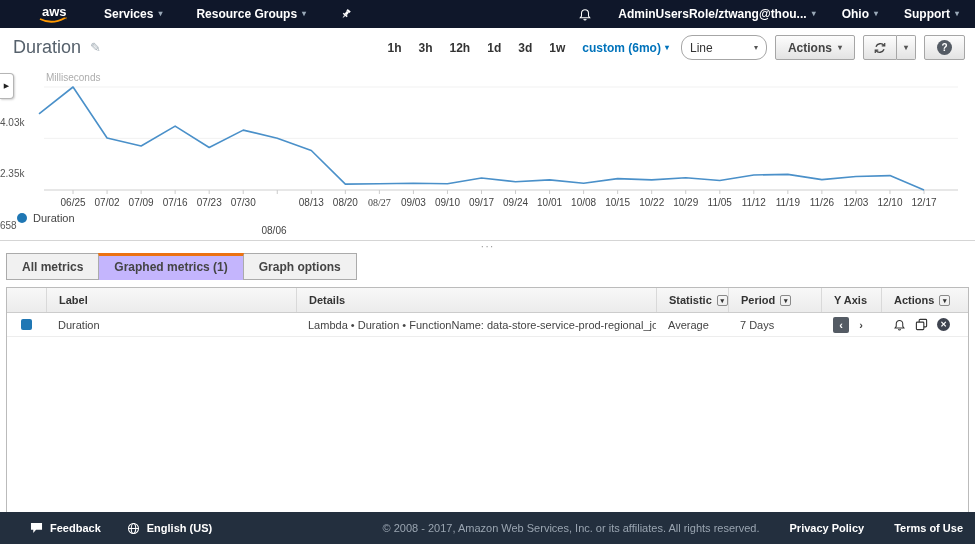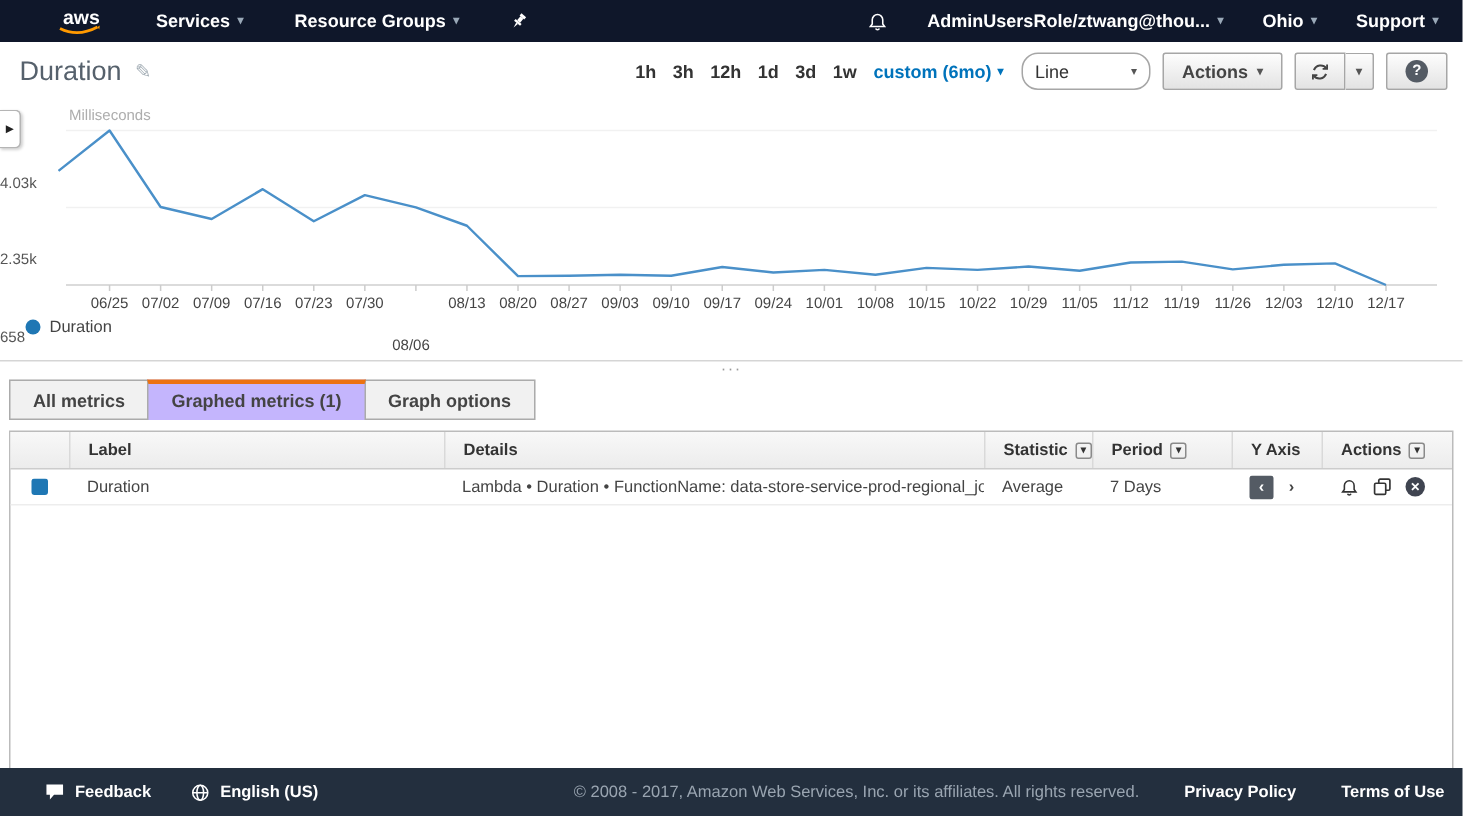--- a/index.html
+++ b/index.html
@@ -15,21 +15,21 @@
   .nav-link { font-size:12px; font-weight:bold; color:#fff; display:flex; align-items:center;
               gap:5px; cursor:pointer; white-space:nowrap; }
   .caret { font-size:8px; color:#9aa9b8; line-height:1; }
   .nav-right { margin-left:auto; display:flex; align-items:center; gap:26px; margin-right:16px; }
   .icon-btn { display:flex; align-items:center; cursor:pointer; color:#fff; }
   
   .page-title { position:absolute; left:13px; top:37px; font-size:18px; font-weight:400;
                 color:#56616c; display:flex; align-items:center; gap:9px; }
   .pencil { font-size:13px; color:#a3adb5; cursor:pointer; }
   .controls { position:absolute; top:35px; right:10px; display:flex; align-items:center; gap:8px; }
-  .ranges { display:flex; gap:11px; font-size:12px; font-weight:bold; color:#333; margin-right:4px;
+  .ranges { display:flex; gap:17px; font-size:12px; font-weight:bold; color:#333; margin-right:4px;
             align-items:center; }
   .range-item { cursor:pointer; }
   .custom-range { color:#0073bb; display:flex; align-items:center; gap:4px; cursor:pointer;text-align:right; }
   .custom-range .caret { color:#0073bb; }
   .select-box { width:86px; height:25px; border:1px solid #a6a6a6; border-radius:11px; background:#fff;
                 display:flex; align-items:center; justify-content:space-between; font-size:12px;
                 color:#333; padding:0 8px; cursor:pointer; }
   .select-box .caret { color:#555; }
   .btn { height:25px; border:1px solid #a6a6a6; border-radius:2px;
          background:linear-gradient(#fdfdfd,#e3e3e3); font-size:12px; font-weight:bold; color:#444;
@@ -235,21 +235,21 @@
   <div id="x-labels">
       <span class="x-label" style="left: 53.0385px;">06/25</span>
       <span class="x-label" style="left: 87.0769px;">07/02</span>
       <span class="x-label" style="left: 121.115px;">07/09</span>
       <span class="x-label" style="left: 155.154px;">07/16</span>
       <span class="x-label" style="left: 189.192px;">07/23</span>
       <span class="x-label" style="left: 223.231px;">07/30</span>
       <span class="x-label" style="left: 254px; margin-top: 28px;">08/06</span>
       <span class="x-label" style="left: 291.308px;">08/13</span>
       <span class="x-label" style="left: 325.346px;">08/20</span>
-      <span class="x-label" style="left: 359.385px;">08/27</span>
+      <span class="x-label" style="left: 359.385px; font-family: Liberation Serif, serif;">08/27</span>
       <span class="x-label" style="left: 393.423px;">09/03</span>
       <span class="x-label" style="left: 427.462px;">09/10</span>
       <span class="x-label" style="left: 461.5px;">09/17</span>
       <span class="x-label" style="left: 495.538px;">09/24</span>
       <span class="x-label" style="left: 529.577px;">10/01</span>
       <span class="x-label" style="left: 563.615px;">10/08</span>
       <span class="x-label" style="left: 597.654px;">10/15</span>
       <span class="x-label" style="left: 631.692px;">10/22</span>
       <span class="x-label" style="left: 665.731px;">10/29</span>
       <span class="x-label" style="left: 699.769px;">11/05</span>

